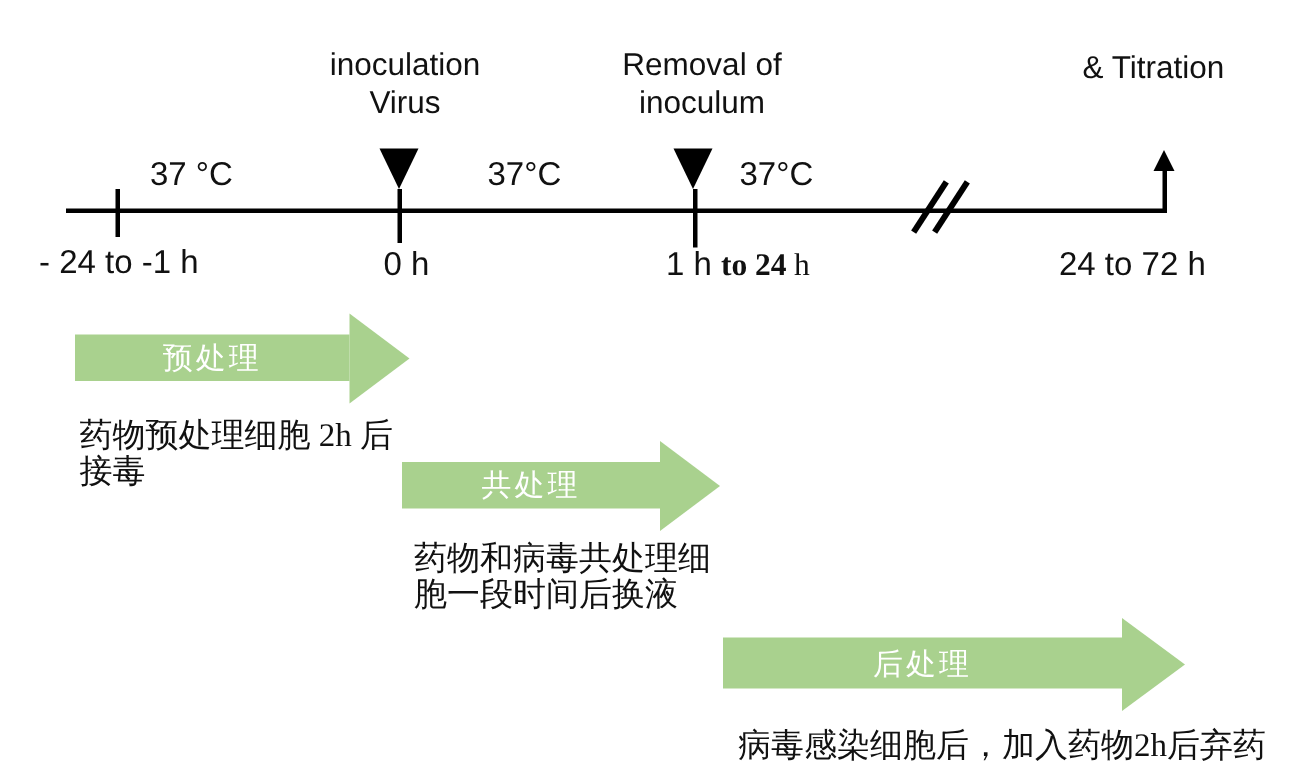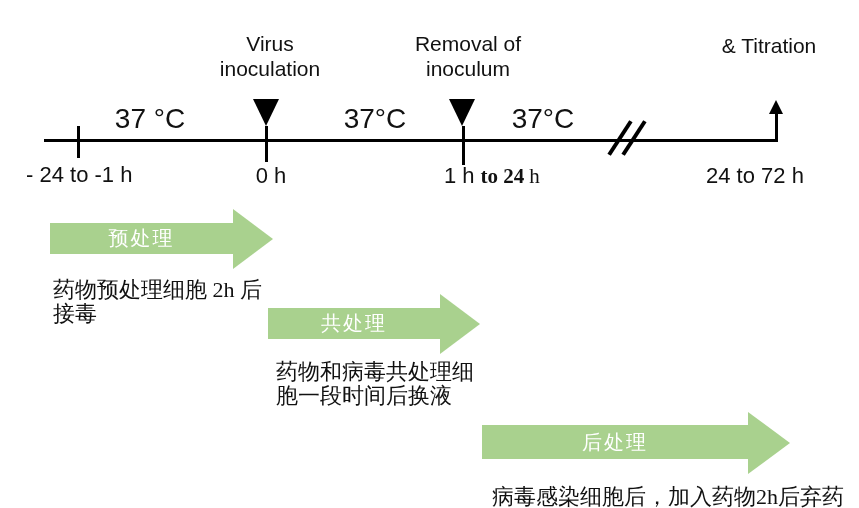--- a/index.html
+++ b/index.html
@@ -11,41 +11,41 @@
   
   .axis{background:#000;height:3px;}
   .tick{background:#000;width:3px;}
   .tri-down{width:0;height:0;border-left:13px solid transparent;
     border-right:13px solid transparent;border-top:27px solid #000;}
   .slash{background:#000;width:4px;height:40px;transform:rotate(33deg);}
   .uparrow-stem{background:#000;width:3px;}
   .tri-up{width:0;height:0;border-left:7px solid transparent;
     border-right:7px solid transparent;border-bottom:14px solid #000;}
   .evt{font-size:21px;line-height:25px;text-align:center;letter-spacing:0;}
-  .temp{font-size:28px;text-align:center;width:100px;}
+  .temp{font-size:22px;text-align:left;width:100px;}
   .tlabel{font-size:22px;white-space:nowrap;}
   .serifb{font-family:"Liberation Serif",serif;font-weight:bold;font-size:21px;margin-left:6px;margin-top:42px;}
   .serifn{font-family:"Liberation Serif",serif;font-size:21px;margin-left:5px;}
   
   .arrow-body{background:#A9D18E;display:flex;align-items:center;justify-content:center;}
   .arrow-label{color:#ffffff;font-size:20px;letter-spacing:2px;
     font-family:"Liberation Sans",sans-serif;}
   .arrow-head{width:0;height:0;border-top:30px solid transparent;
     border-bottom:30px solid transparent;border-left:40px solid #A9D18E;}
   .desc{font-family:"Liberation Serif","DejaVu Serif",serif;font-size:22px;
     line-height:24px;color:#111;white-space:nowrap;}
 </style>
 </head>
 <body>
 
 <div id="stage">
 
   <div class="abs evt" style="left:200px;top:31px;width:140px;">
+    <div>inoculation</div>
     <div>Virus</div>
-    <div>inoculation</div>
   </div>
   <div class="abs evt" style="left:398px;top:31px;width:140px;">
     <div>Removal of</div>
     <div>inoculum</div>
   </div>
   <div class="abs evt" style="left:699px;top:33px;width:140px;">
     <div>&amp; Titration</div>
   </div>
 
   <div class="abs temp" style="left:100px;top:103px;">37 °C</div>

